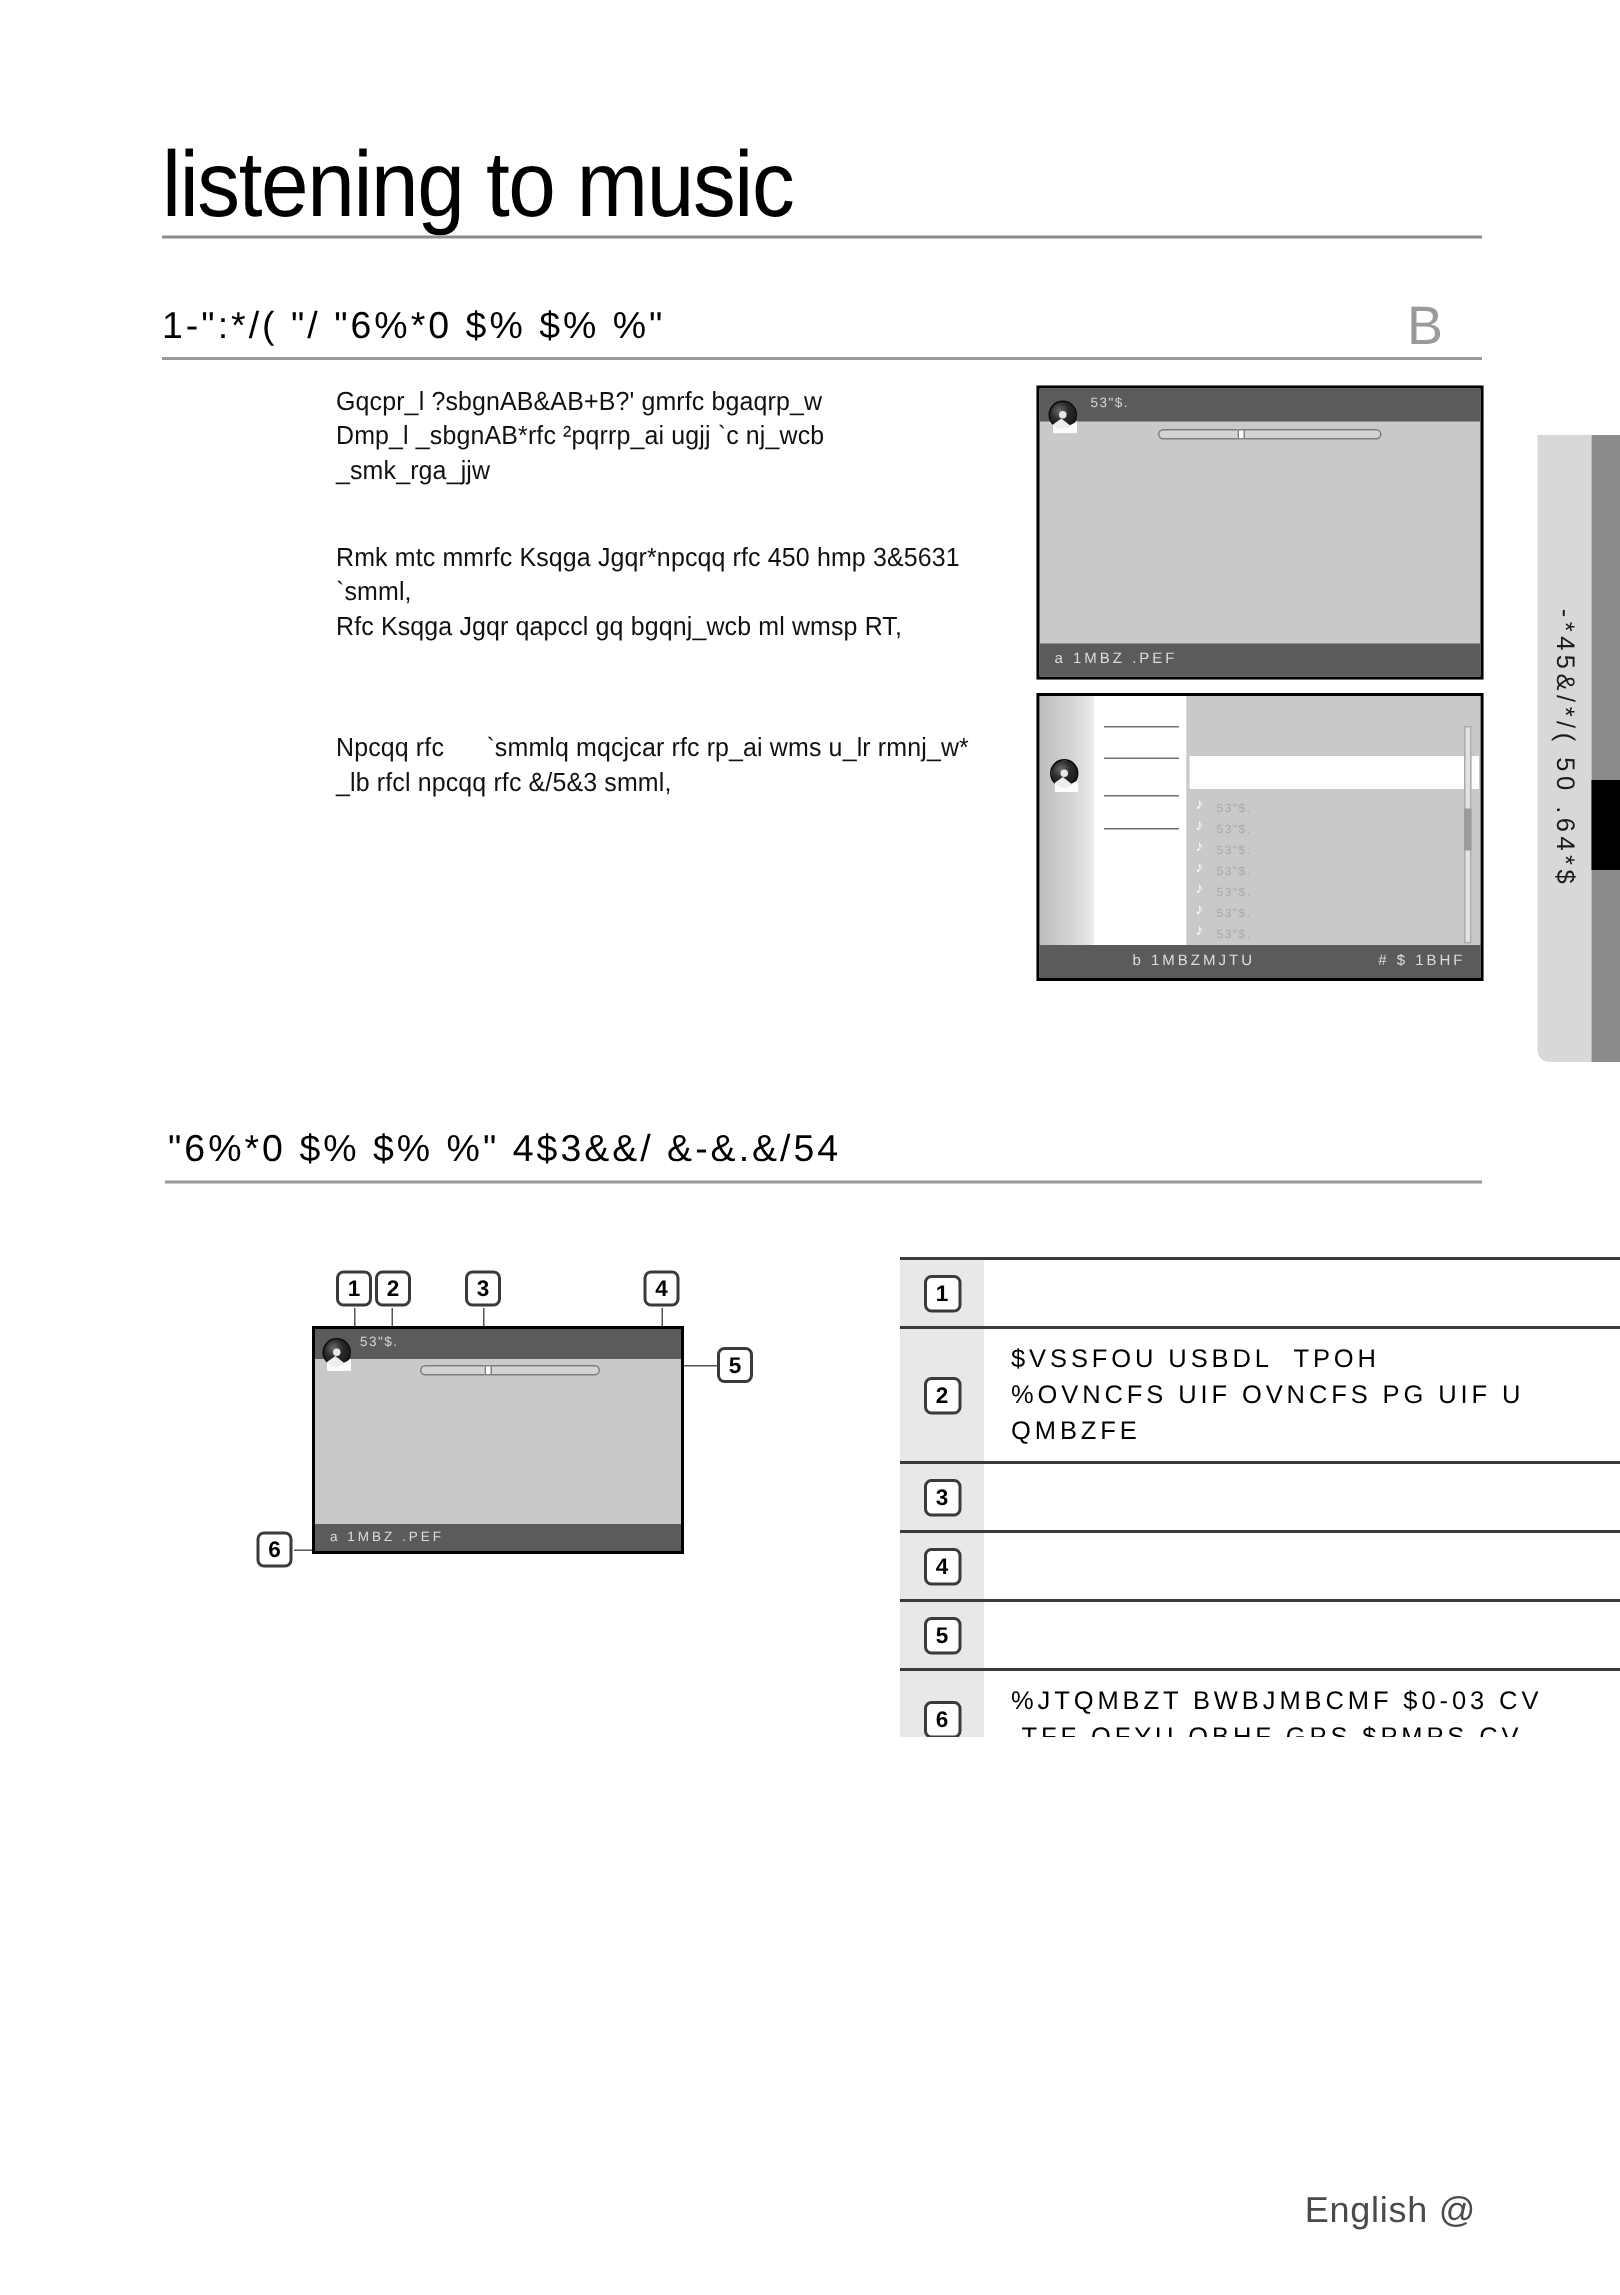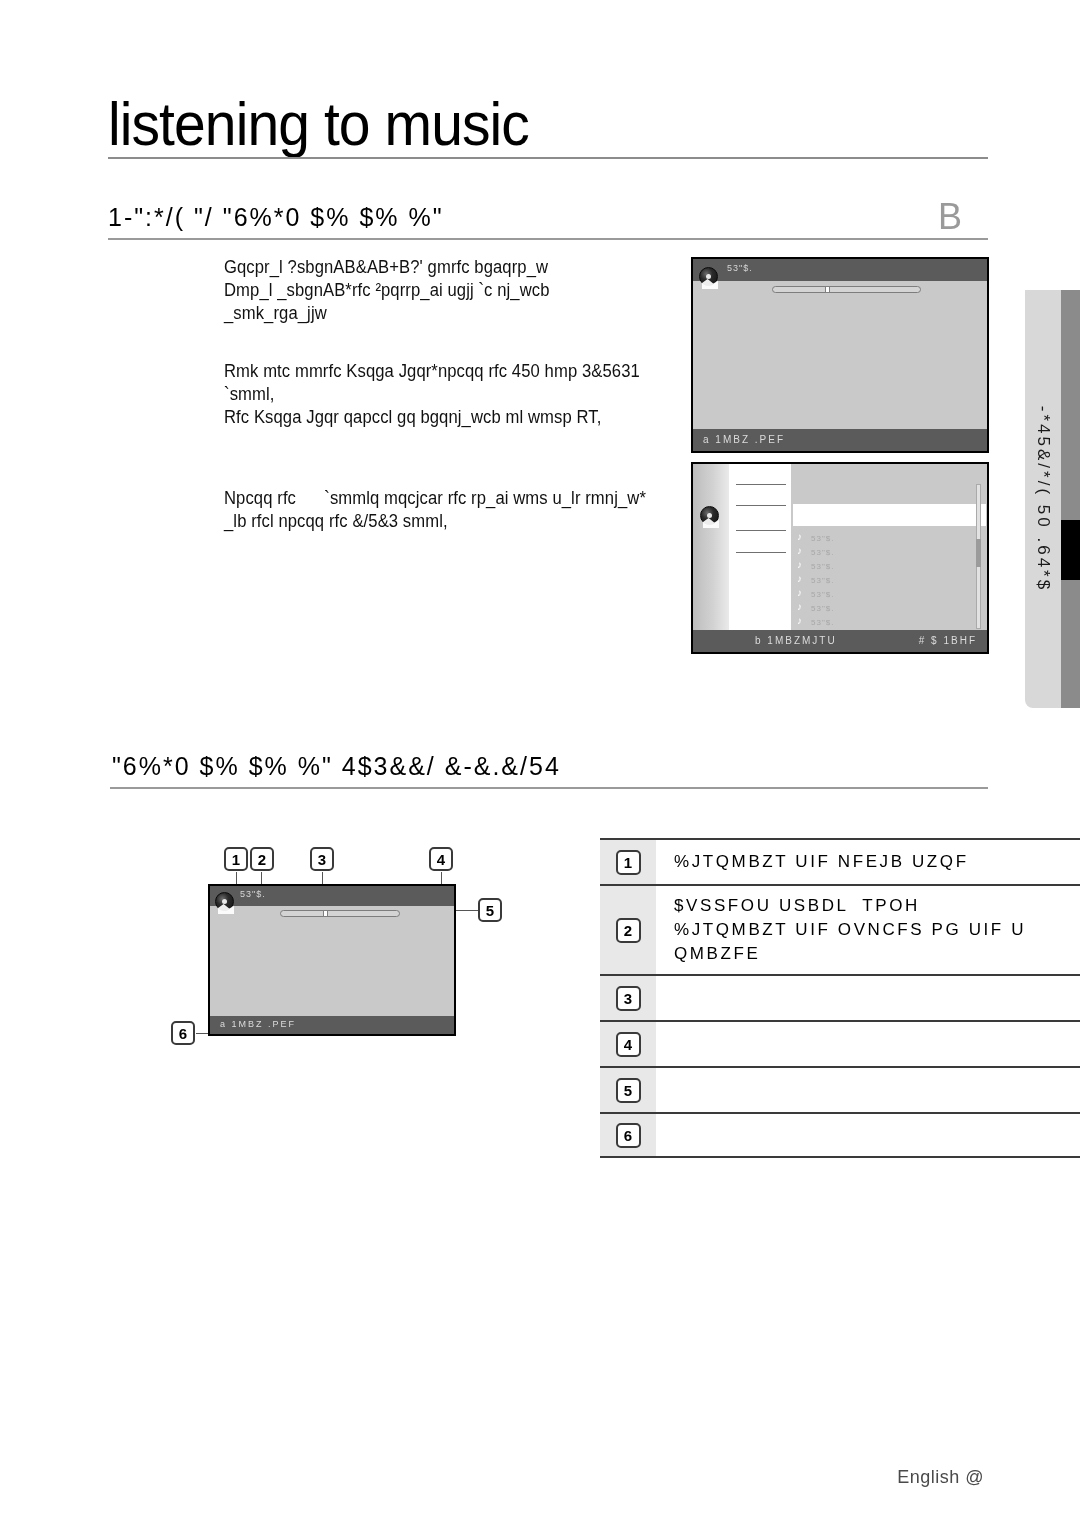--- a/index.html
+++ b/index.html
@@ -277,21 +277,21 @@
     left: 600px; top: 838px;
     width: 480px;
     height: 320px;
     overflow: hidden;
   }
 
   
   .footer {
     position: absolute;
     right: 96px; bottom: 42px;
-    font-size: 18px;
+    font-size: 24px;
     color: #4a4a4a;
     letter-spacing: 0.5px;
     white-space: nowrap;
   }
 </style>
 </head>
 <body>
 
 <div class="page-title">listening to music</div>
 <div class="title-rule"></div>
@@ -414,29 +414,28 @@
   </div>
 </div>
 
 <div class="legend-clip">
   <div class="legend" style="left:0; top:0;">
 
     <div class="legend-row">
       <div class="legend-num-cell">
         <div class="legend-num">1</div>
       </div>
-      <div class="legend-text">%JTQMBZT UIF NFEJB UZQF</div>
     </div>
 
     <div class="legend-row">
       <div class="legend-num-cell">
         <div class="legend-num">2</div>
       </div>
       <div class="legend-text">$VSSFOU USBDL  TPOH
-%JTQMBZT UIF OVNCFS PG UIF U
+%OVNCFS UIF OVNCFS PG UIF U
 QMBZFE</div>
     </div>
 
     <div class="legend-row">
       <div class="legend-num-cell">
         <div class="legend-num">3</div>
       </div>
     </div>
 
     <div class="legend-row">
@@ -448,18 +447,20 @@
     <div class="legend-row">
       <div class="legend-num-cell">
         <div class="legend-num">5</div>
       </div>
     </div>
 
     <div class="legend-row">
       <div class="legend-num-cell">
         <div class="legend-num">6</div>
       </div>
+      <div class="legend-text">%JTQMBZT BWBJMBCMF $0-03 CV
+ TFF OFYU QBHF GPS $PMPS CV</div>
     </div>
 
   </div>
 </div>
 
 <div class="footer">English  @</div>
 
 </body></html>

